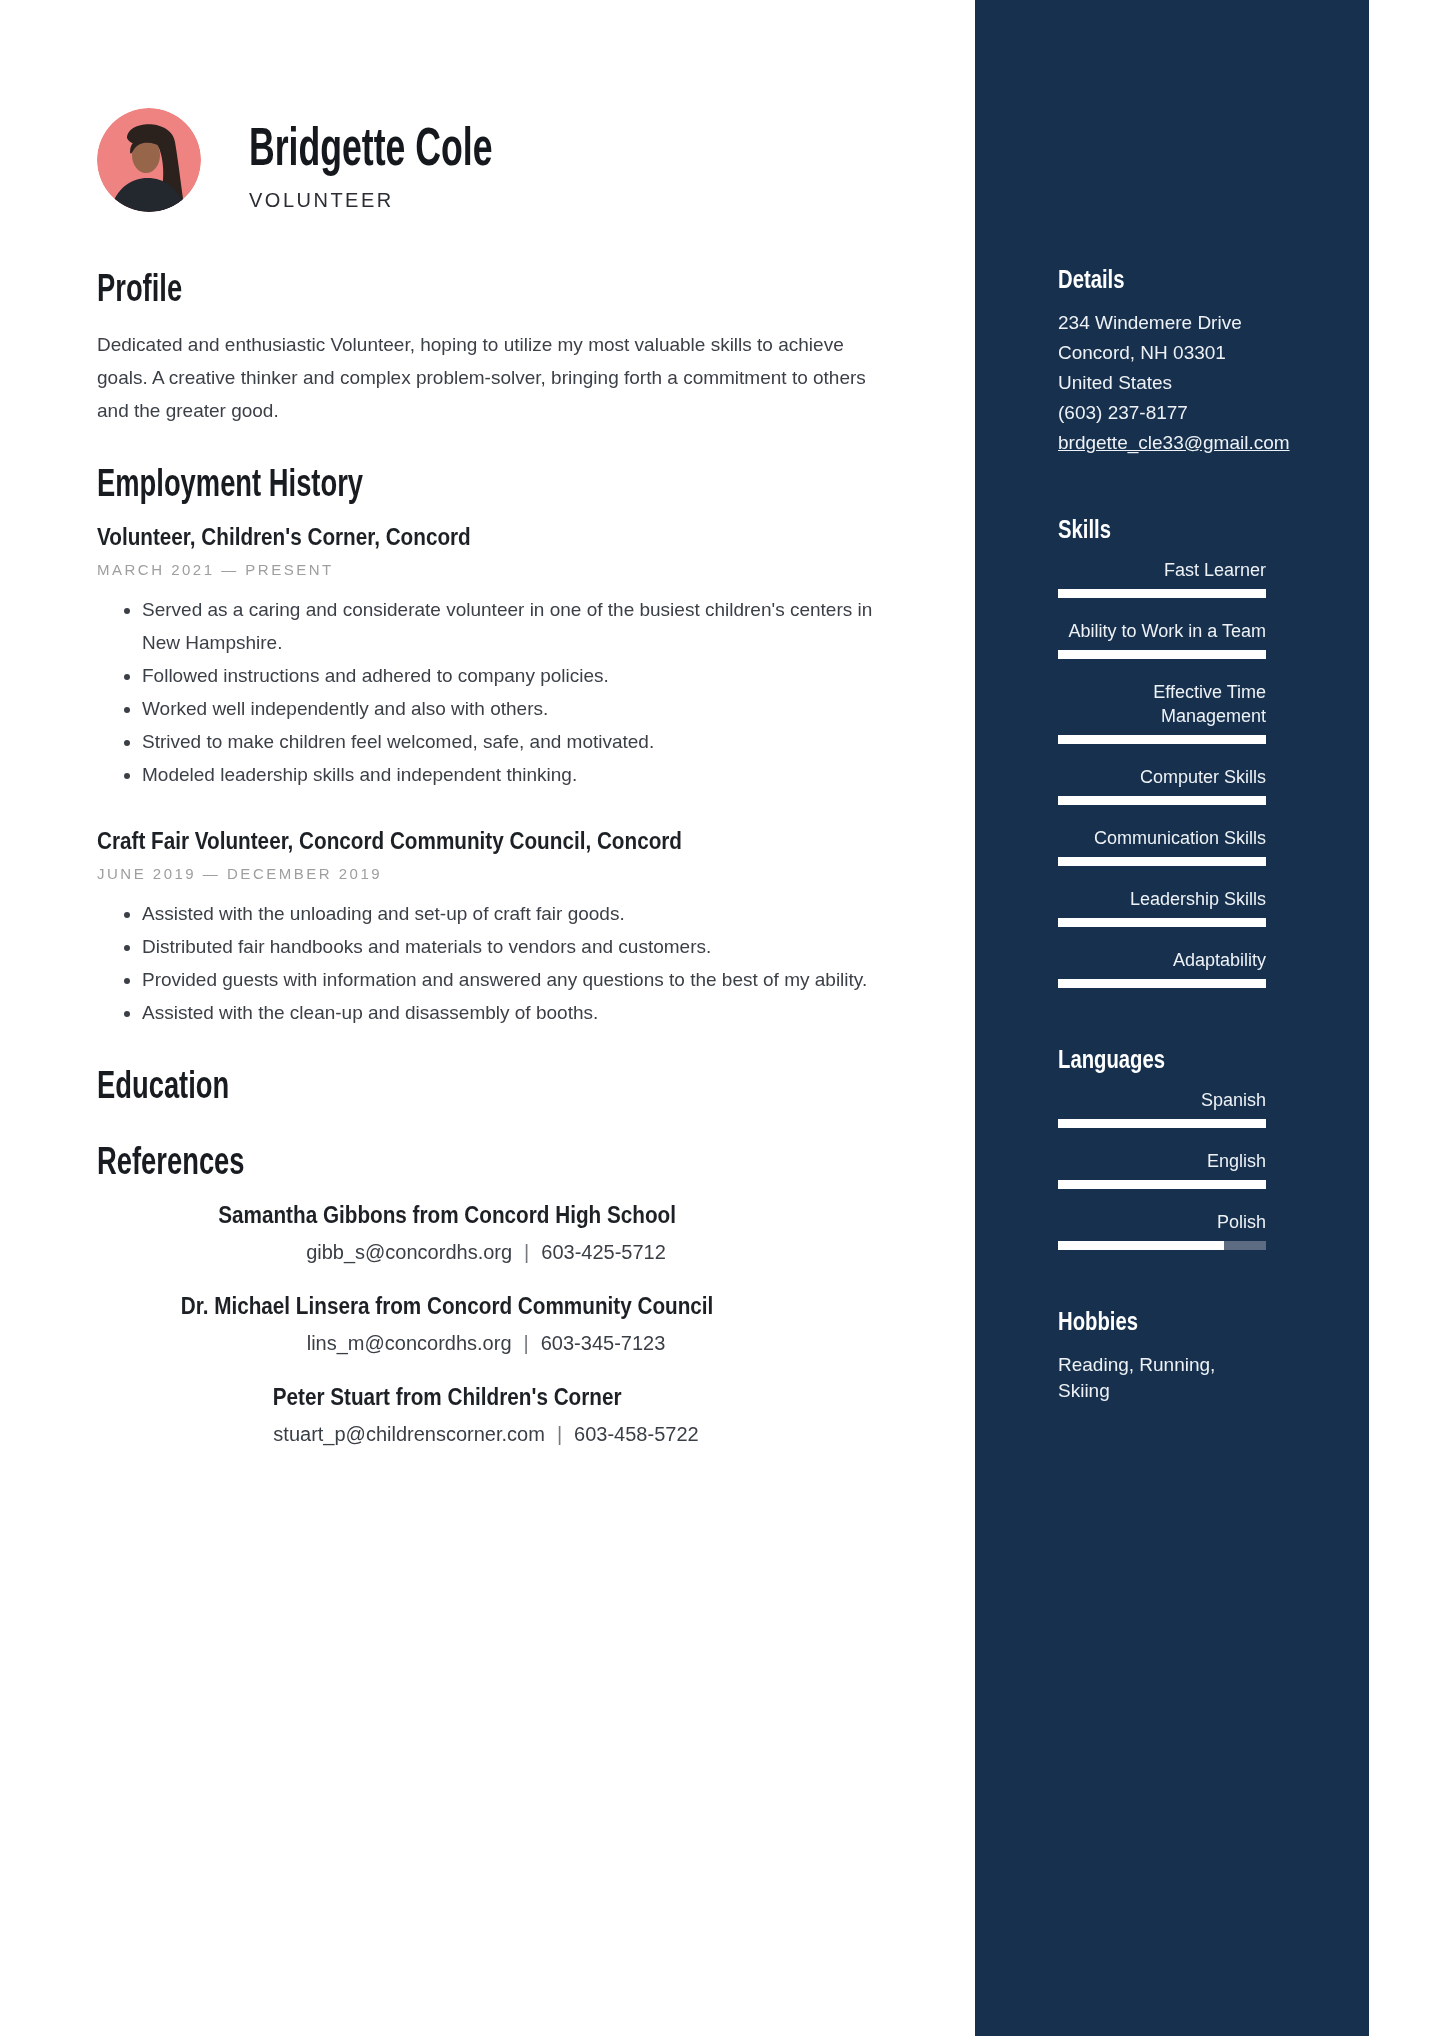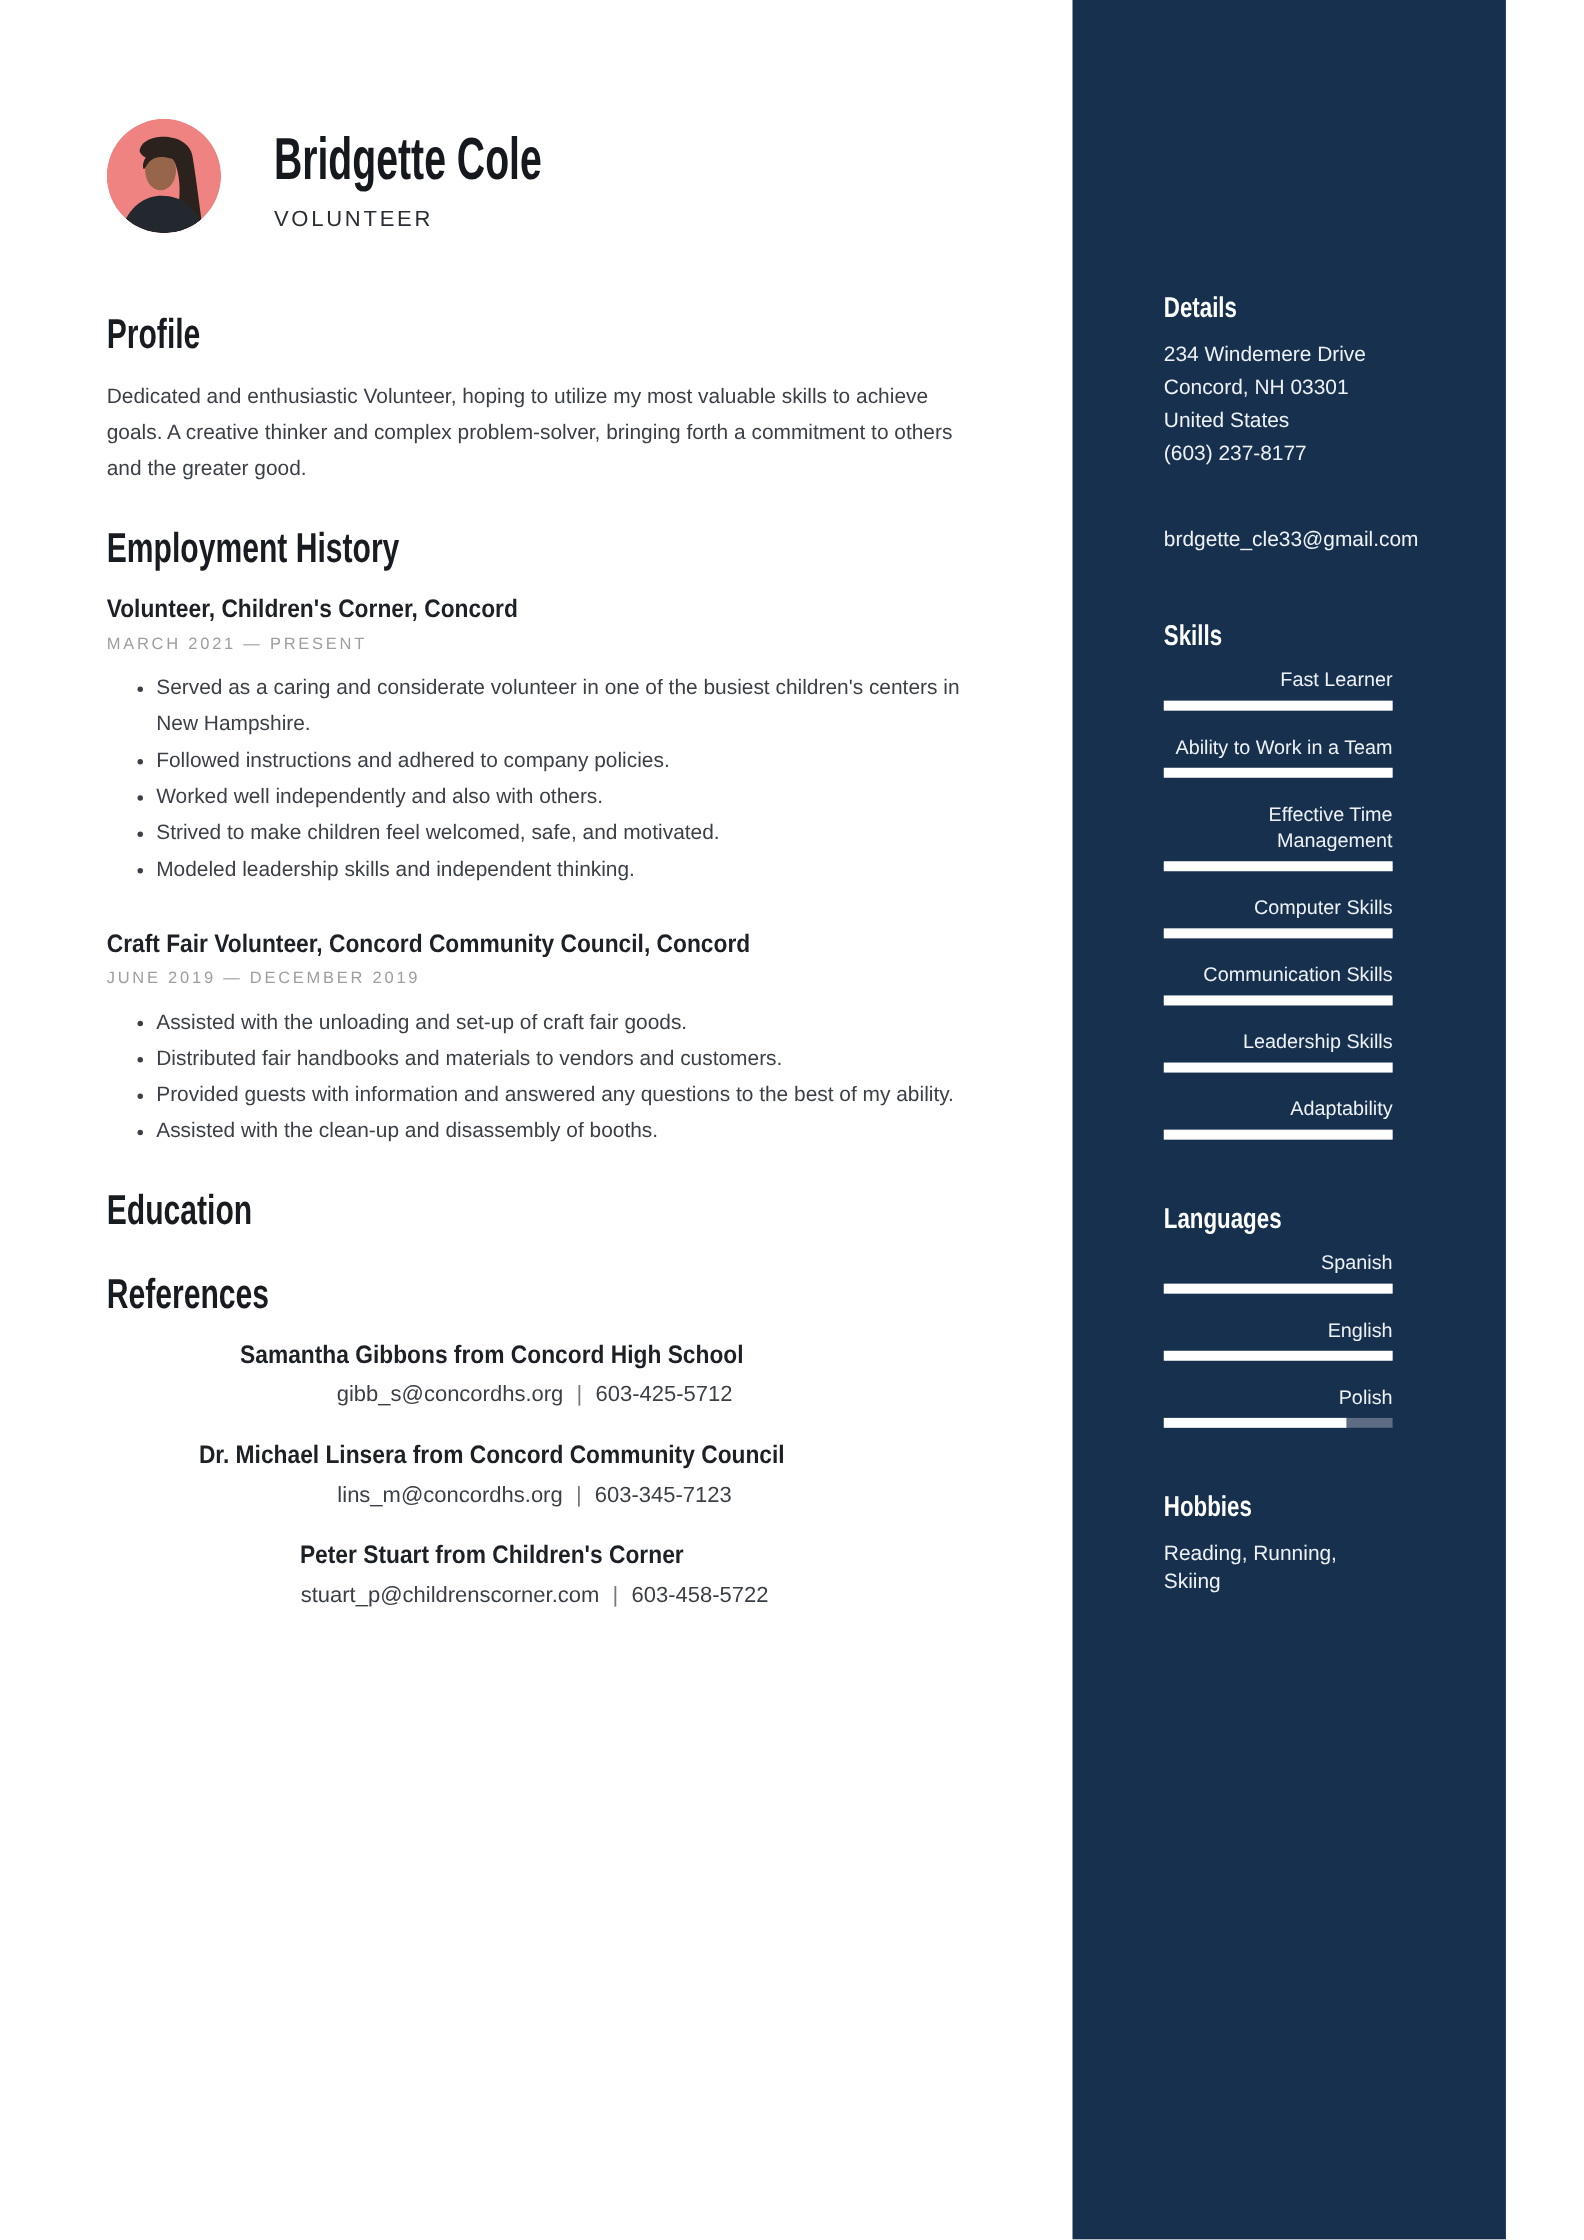--- a/index.html
+++ b/index.html
@@ -18,21 +18,21 @@
     width:1440px;height:2036px;
     background:#ffffff;
     font-family:"Liberation Sans", sans-serif;
     color:var(--text-body);
   }
   .page{display:flex;width:1440px;height:2036px;overflow:hidden;}
 
   
   main{width:975px;flex:none;padding:108px 100px 0 97px;background:#ffffff;}
 
-  .header{display:flex;align-items:flex-start;margin-bottom:72px;}
+  .header{display:flex;align-items:center;margin-bottom:56px;}
   .avatar{width:104px;height:104px;border-radius:50%;overflow:hidden;flex:none;}
   .header-text{margin-left:48px;}
   h1{
     font-size:54px;line-height:54px;font-weight:700;color:#15181c;
     margin:10px 0 0;transform:scaleX(0.66);transform-origin:0 50%;white-space:nowrap;
   }
   .subtitle{margin-top:16px;font-size:20px;letter-spacing:2.5px;font-weight:500;color:#2a2d33;}
 
   h2{
     font-size:38px;line-height:40px;font-weight:700;color:#181b20;
@@ -60,21 +60,21 @@
     padding:264px 103px 0 83px;
   }
   aside h3{
     font-size:26px;line-height:30px;font-weight:700;color:#ffffff;
     margin:0 0 14px;transform:scaleX(0.78);transform-origin:0 50%;white-space:nowrap;
   }
   .side-section{margin-top:56px;}
   .side-line{font-size:19px;line-height:30px;color:var(--sidebar-text);}
   .email-link{
     display:inline-block;font-size:19px;line-height:30px;color:var(--sidebar-text);
-    cursor:pointer;margin-top:48px;
+    text-decoration:underline;cursor:pointer;
   }
   .meter-item{margin-bottom:21px;text-align:right;}
   .meter-label{font-size:18px;line-height:24px;color:var(--sidebar-text);}
   .bar{position:relative;height:9px;margin-top:7px;background:var(--bar-track);}
   .bar-fill{position:absolute;left:0;top:0;bottom:0;background:var(--bar-fill);}
   .hobbies-text{font-size:19px;line-height:26px;margin-top:16px;color:var(--sidebar-text);}
 </style>
 </head>
 <body>
 

